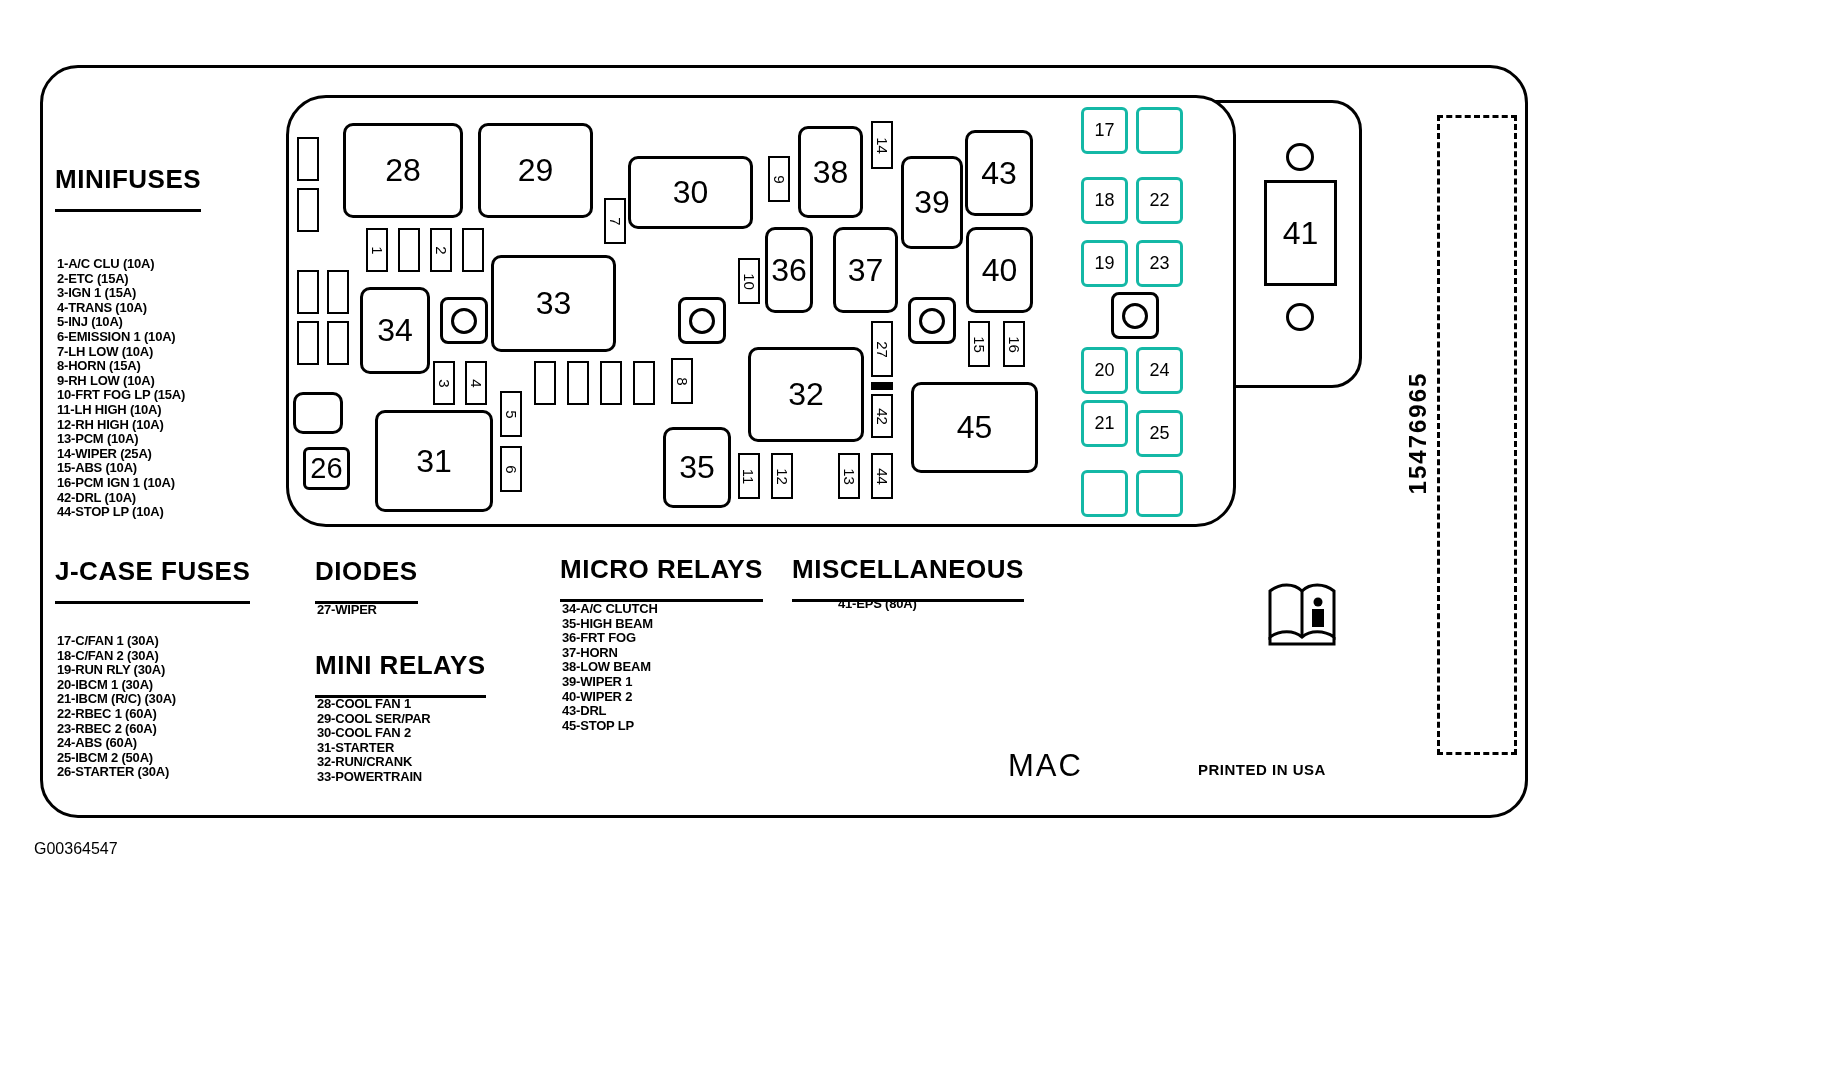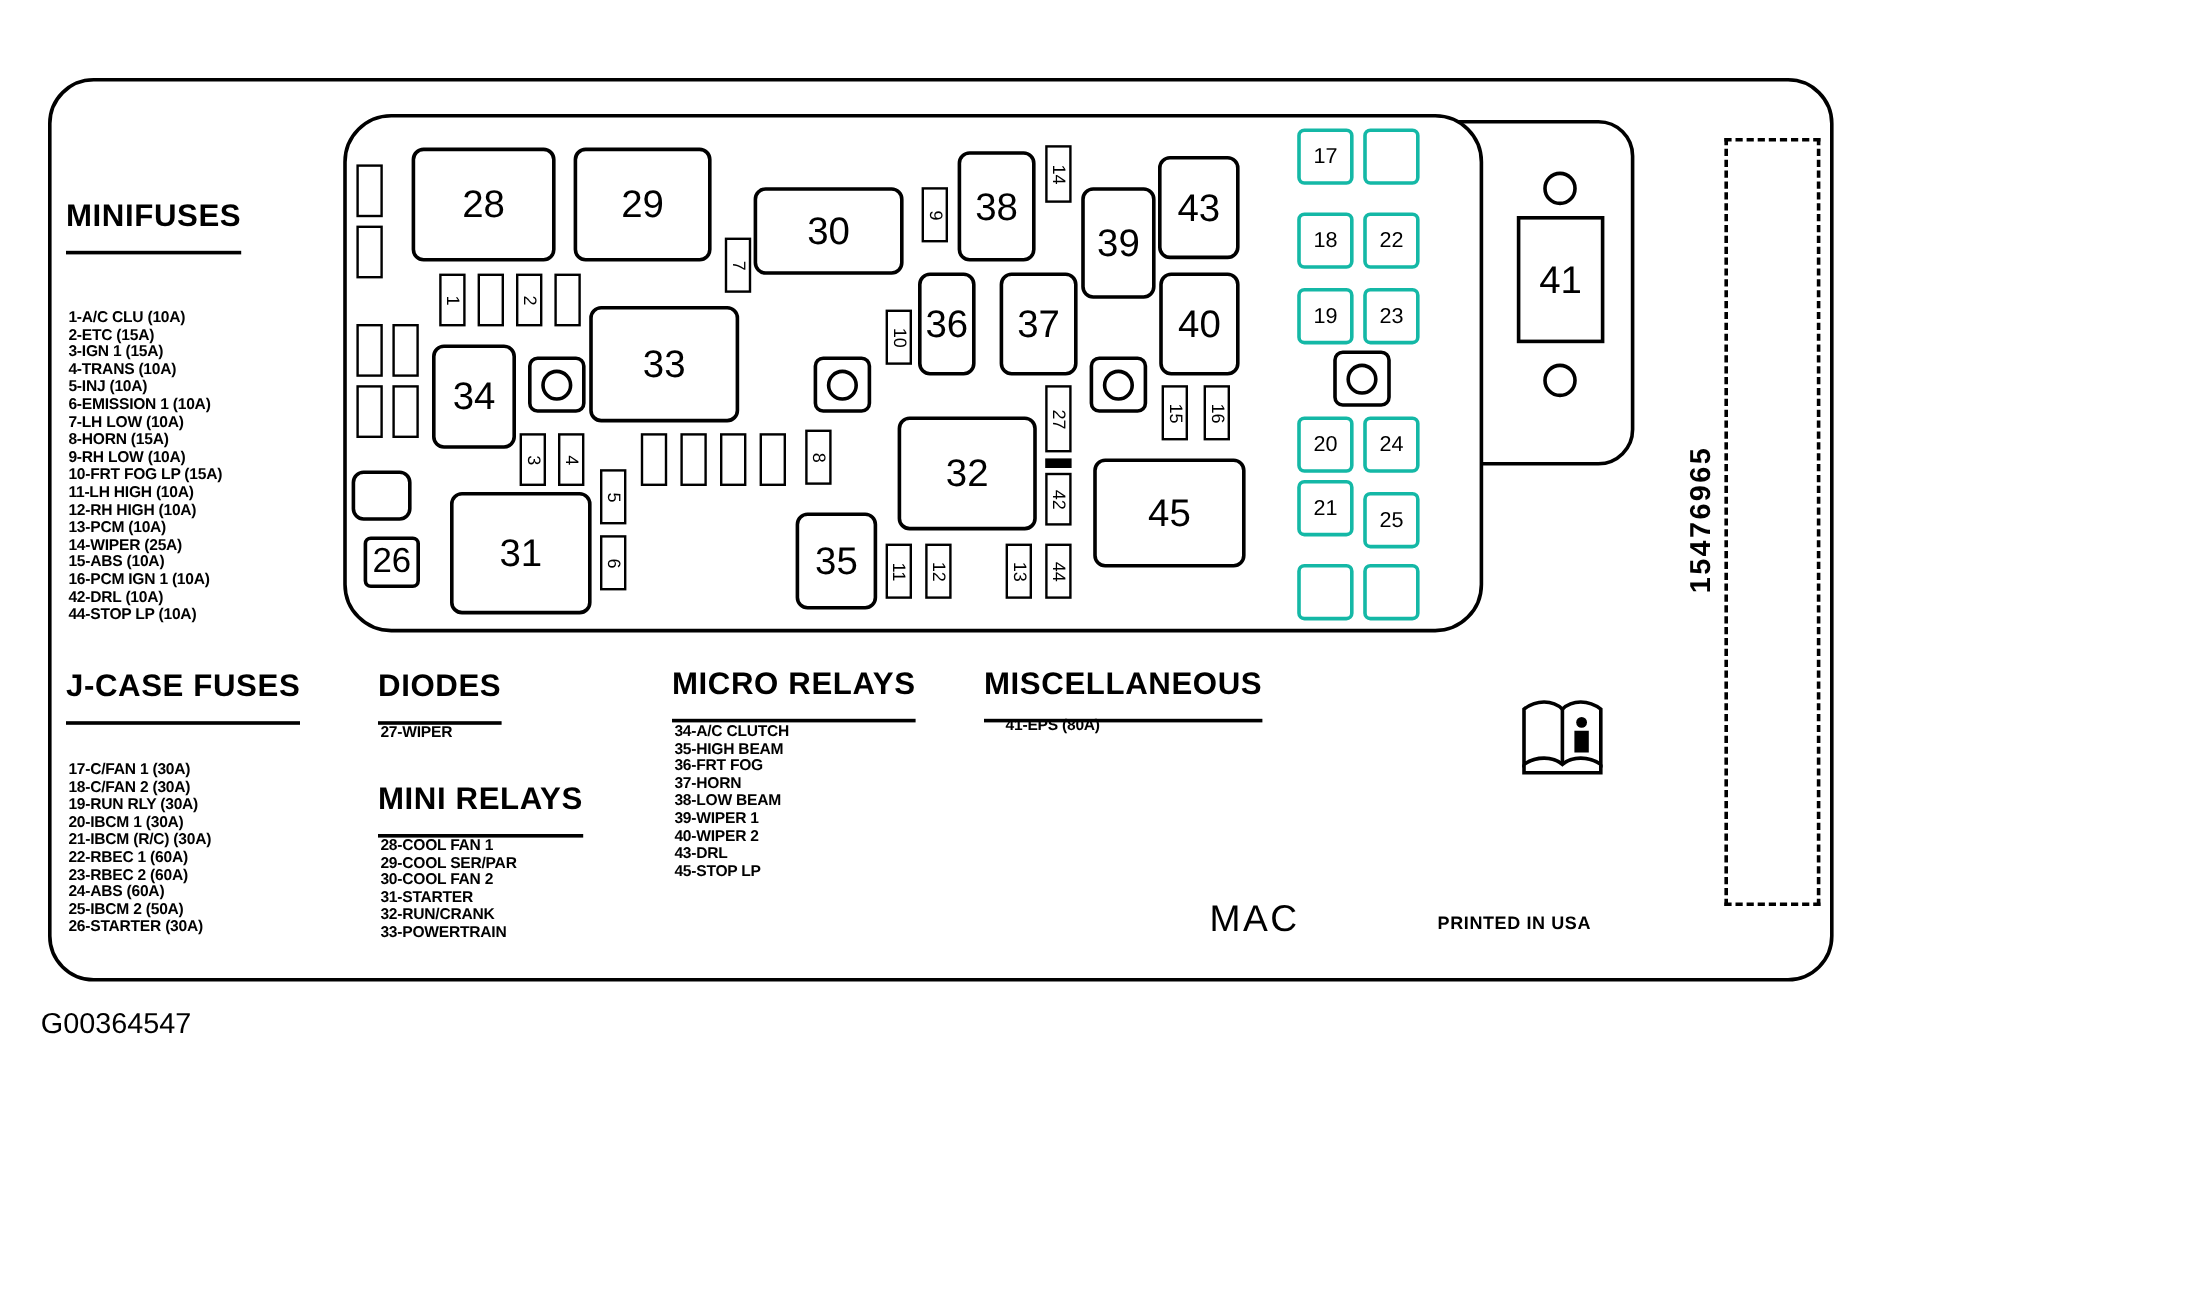--- a/index.html
+++ b/index.html
@@ -35,21 +35,21 @@
   .fuse-line { font-size:13px; font-weight:700; line-height:14.6px; letter-spacing:-0.2px;
                white-space:nowrap; }
   .dashed-box { position:absolute; left:1437px; top:115px; width:80px; height:640px;
                 border:3px dashed #000; }
   .part-number { position:absolute; left:1318px; top:419px; width:200px; height:28px;
                  transform:rotate(-90deg); font-size:24px; font-weight:700; letter-spacing:2px;
                  text-align:center; }
   .mac-text { position:absolute; left:1008px; top:748px; font-size:31px; letter-spacing:2px; }
   .printed-text { position:absolute; left:1198px; top:761px; font-size:15px; font-weight:700;
                   letter-spacing:0.5px; }
-  .figure-id { position:absolute; left:34px; top:840px; font-size:24px; }
+  .figure-id { position:absolute; left:34px; top:840px; font-size:16px; }
   .book-icon { position:absolute; left:1266px; top:577px; }
 </style>
 </head>
 <body>
 
 <div class="page">
 
   <div class="card"></div>
 
   <div class="ext"></div>
@@ -233,21 +233,21 @@
       <div class="fuse-line">35-HIGH BEAM</div>
       <div class="fuse-line">36-FRT FOG</div>
       <div class="fuse-line">37-HORN</div>
       <div class="fuse-line">38-LOW BEAM</div>
       <div class="fuse-line">39-WIPER 1</div>
       <div class="fuse-line">40-WIPER 2</div>
       <div class="fuse-line">43-DRL</div>
       <div class="fuse-line">45-STOP LP</div>
     </div>
 
-  <div class="section-title" style="left:820px;top:554px">MISCELLANEOUS</div>
+  <div class="section-title" style="left:792px;top:554px">MISCELLANEOUS</div>
   <div class="fuse-list" style="left:838px;top:597px">
       <div class="fuse-line">41-EPS (80A)</div>
     </div>
 
   <div class="dashed-box"></div>
   <div class="part-number">15476965</div>
 
   <div class="mac-text">MAC</div>
   <div class="printed-text">PRINTED IN USA</div>
   <div class="figure-id">G00364547</div>

